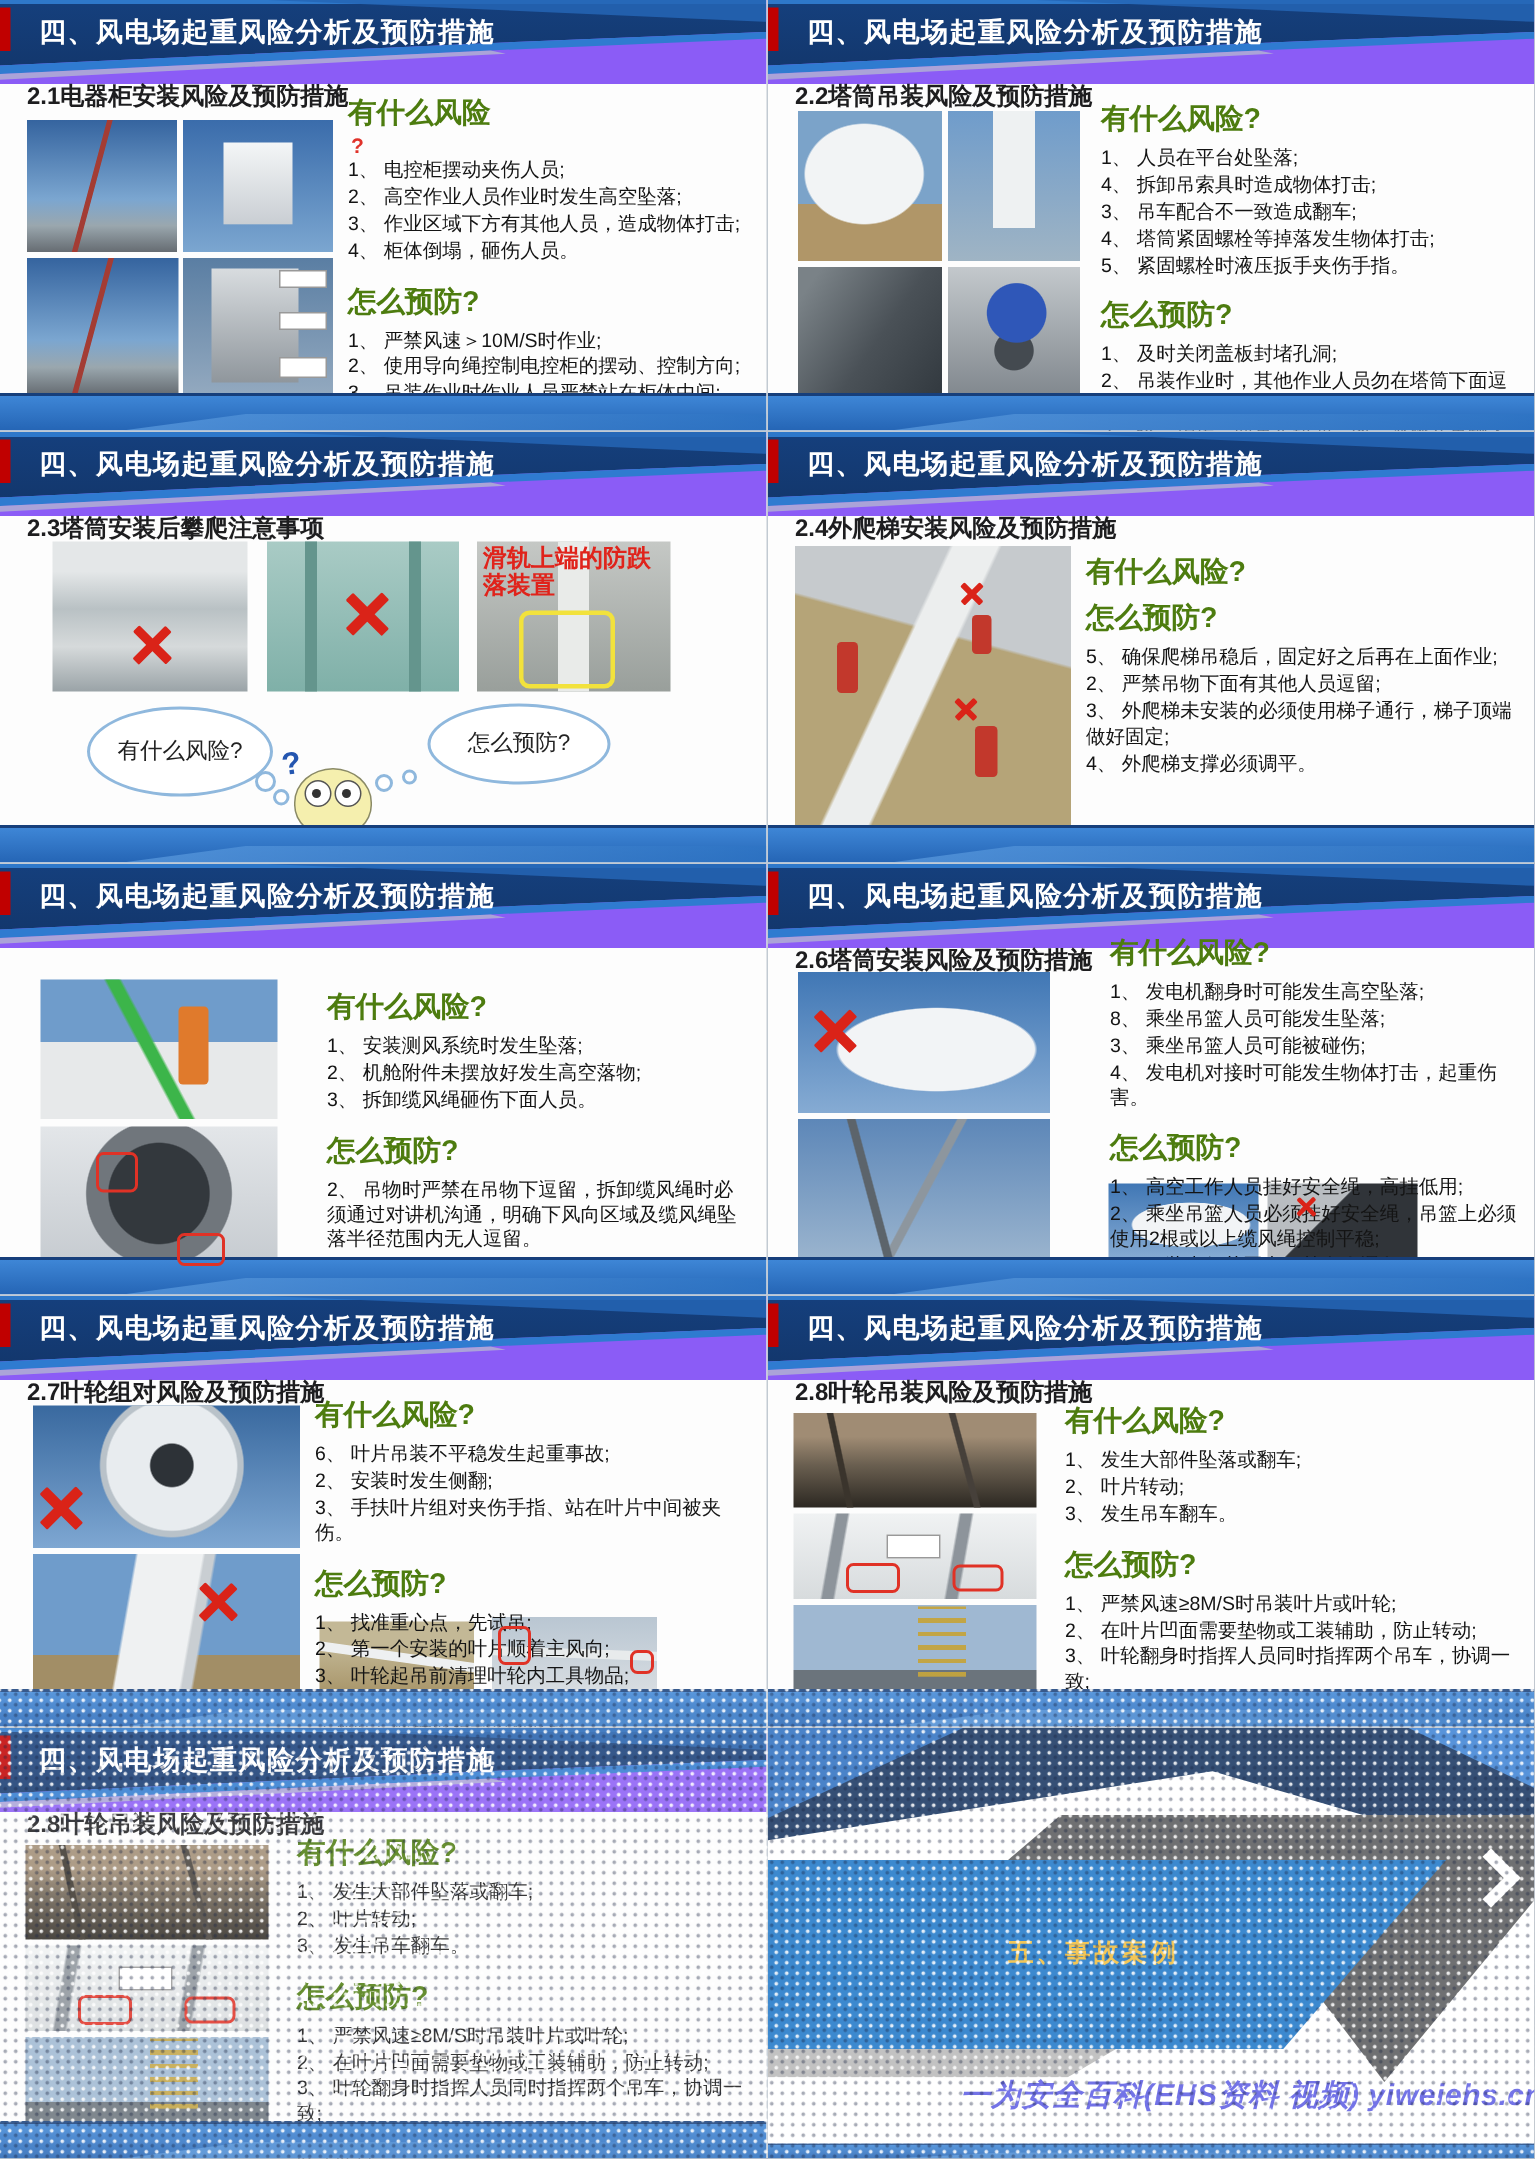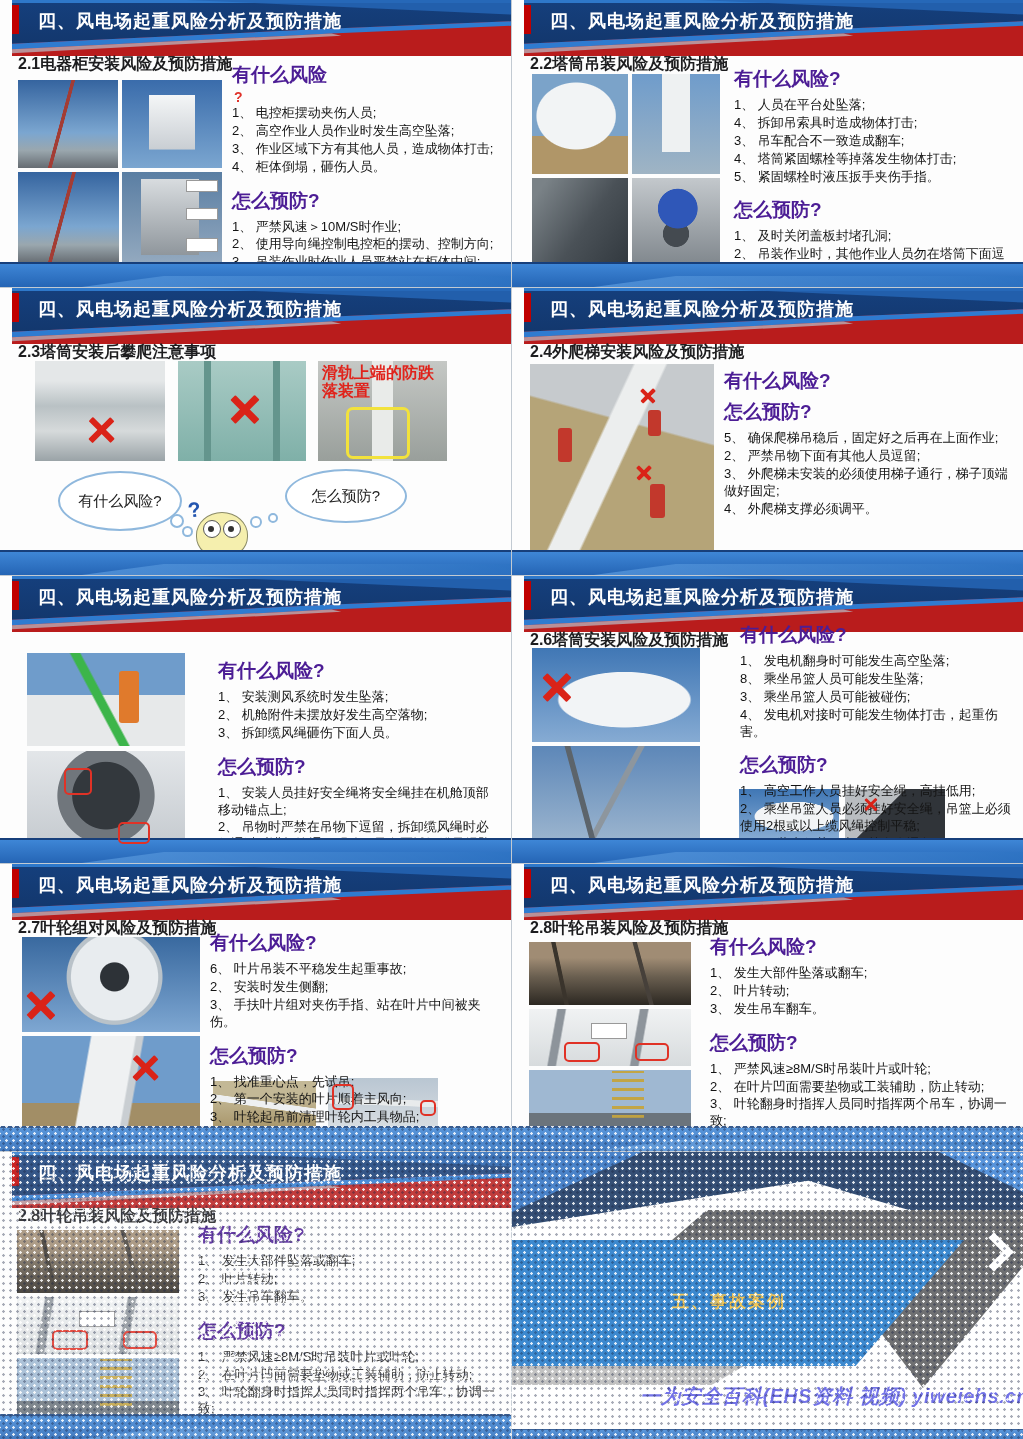--- a/index.html
+++ b/index.html
@@ -2,40 +2,40 @@
 <html><head>
 <meta charset="utf-8">
 <style>
   html,body{margin:0;padding:0;background:#9aa4b0;}
   body{font-family:"Liberation Sans","DejaVu Sans",sans-serif;}
   .board{position:relative;width:1023px;height:1439px;background:#c2cad2;display:grid;
          grid-template-columns:511px 511px;grid-template-rows:repeat(5,287px);gap:1px;}
   .slide{position:relative;background:#fdfdfd;overflow:hidden;}
 
   
-  .hd{position:absolute;left:12px;top:0;right:0;height:56px;background:#b91c1c;}
+  .hd{position:absolute;left:0;top:0;right:0;height:56px;background:#8b5cf6;}
   .hd-a{position:absolute;inset:0;background:linear-gradient(180deg,#2e78ca 0,#2e78ca 3px,#153f7c 3px,#123569 100%);
         clip-path:polygon(0 0,100% 0,100% 38%,62% 52%,0 78%);}
   .hd-b{position:absolute;inset:0;background:#2565b5;clip-path:polygon(35% 0,100% 0,100% 26%);opacity:.85;}
   .hd-c{position:absolute;inset:0;background:#2f7bd0;clip-path:polygon(0 78%,62% 52%,100% 38%,100% 46%,64% 60%,0 88%);}
   .hd-d{position:absolute;inset:0;background:#b9c2cc;clip-path:polygon(0 88%,64% 60%,66% 64%,0 95%);opacity:.7;}
   .hd-red{position:absolute;left:0;top:5px;width:7px;height:29px;background:#c00000;}
   .hd-t{position:absolute;left:26px;top:9px;color:#fff;font-size:18px;font-weight:bold;letter-spacing:1px;white-space:nowrap;}
 
   
   .ft{position:absolute;left:0;right:0;bottom:0;height:23px;background:linear-gradient(180deg,#3e86d6,#2565b5);
       border-top:2px solid #173f7b;}
   .ft::after{content:"";position:absolute;left:16%;top:50%;right:0;bottom:0;
       background:linear-gradient(90deg,#5a9ade,#2e74c4);clip-path:polygon(0 100%,20% 0,100% 0,100% 100%);opacity:.75;}
   .ft.thin{height:9px;border-top:1px solid #1b4a8a;}
 
   .ttl{position:absolute;left:18px;top:54px;margin:0;font-size:16px;font-weight:bold;color:#1d1d1f;white-space:nowrap;}
 
   .txt{position:absolute;}
-  .rh{color:#4c1d95;font-weight:bold;font-size:19px;margin:0 0 5px 0;}
+  .rh{color:#4d7c0f;font-weight:bold;font-size:19px;margin:0 0 5px 0;}
   .lst{margin:0 0 12px 0;}
   .li{font-size:13px;line-height:1.3;color:#141414;margin:1px 0;}
   .qm{color:#e0322a;font-weight:bold;font-size:14px;height:11px;line-height:9px;margin-left:2px;}
 
   
   .ph{position:absolute;overflow:hidden;background:#7ba3cd;}
   .ph.crane{background:linear-gradient(105deg,transparent 43%,#a33c34 43.5%,#a33c34 46%,transparent 46.5%),
             linear-gradient(180deg,#35649f,#7ba6d0 60%,#9aa7ae 80%,#666c72);}
   .ph.cab{background:linear-gradient(#f4f6f7,#c9ced3),linear-gradient(180deg,#3a6cab,#7ba6d0);
           background-repeat:no-repeat;background-size:46% 62%,100% 100%;background-position:50% 45%,0 0;}
@@ -304,21 +304,20 @@
     <span class="redbox" style="left:118px;top:246px;width:28px;height:18px"></span>
     <div class="txt" style="left:218px;top:82px;width:278px">
       <div class="rh">有什么风险?</div>
       <div class="lst">
           <div class="li">1、 安装测风系统时发生坠落;</div>
           <div class="li">2、 机舱附件未摆放好发生高空落物;</div>
           <div class="li">3、 拆卸缆风绳砸伤下面人员。</div>
         </div>
       <div class="rh">怎么预防?</div>
       <div class="lst">
-          <div class="li">1、 安装人员挂好安全绳将安全绳挂在机舱顶部移动锚点上;</div>
           <div class="li">2、 吊物时严禁在吊物下逗留，拆卸缆风绳时必须通过对讲机沟通，明确下风向区域及缆风绳坠落半径范围内无人逗留。</div>
         </div>
     </div>
     <div class="ft"></div>
   </section>
 
   <section class="slide" style="grid-area:3/2">
     <div class="hd">
       <div class="hd-a"></div>
       <div class="hd-b"></div>

